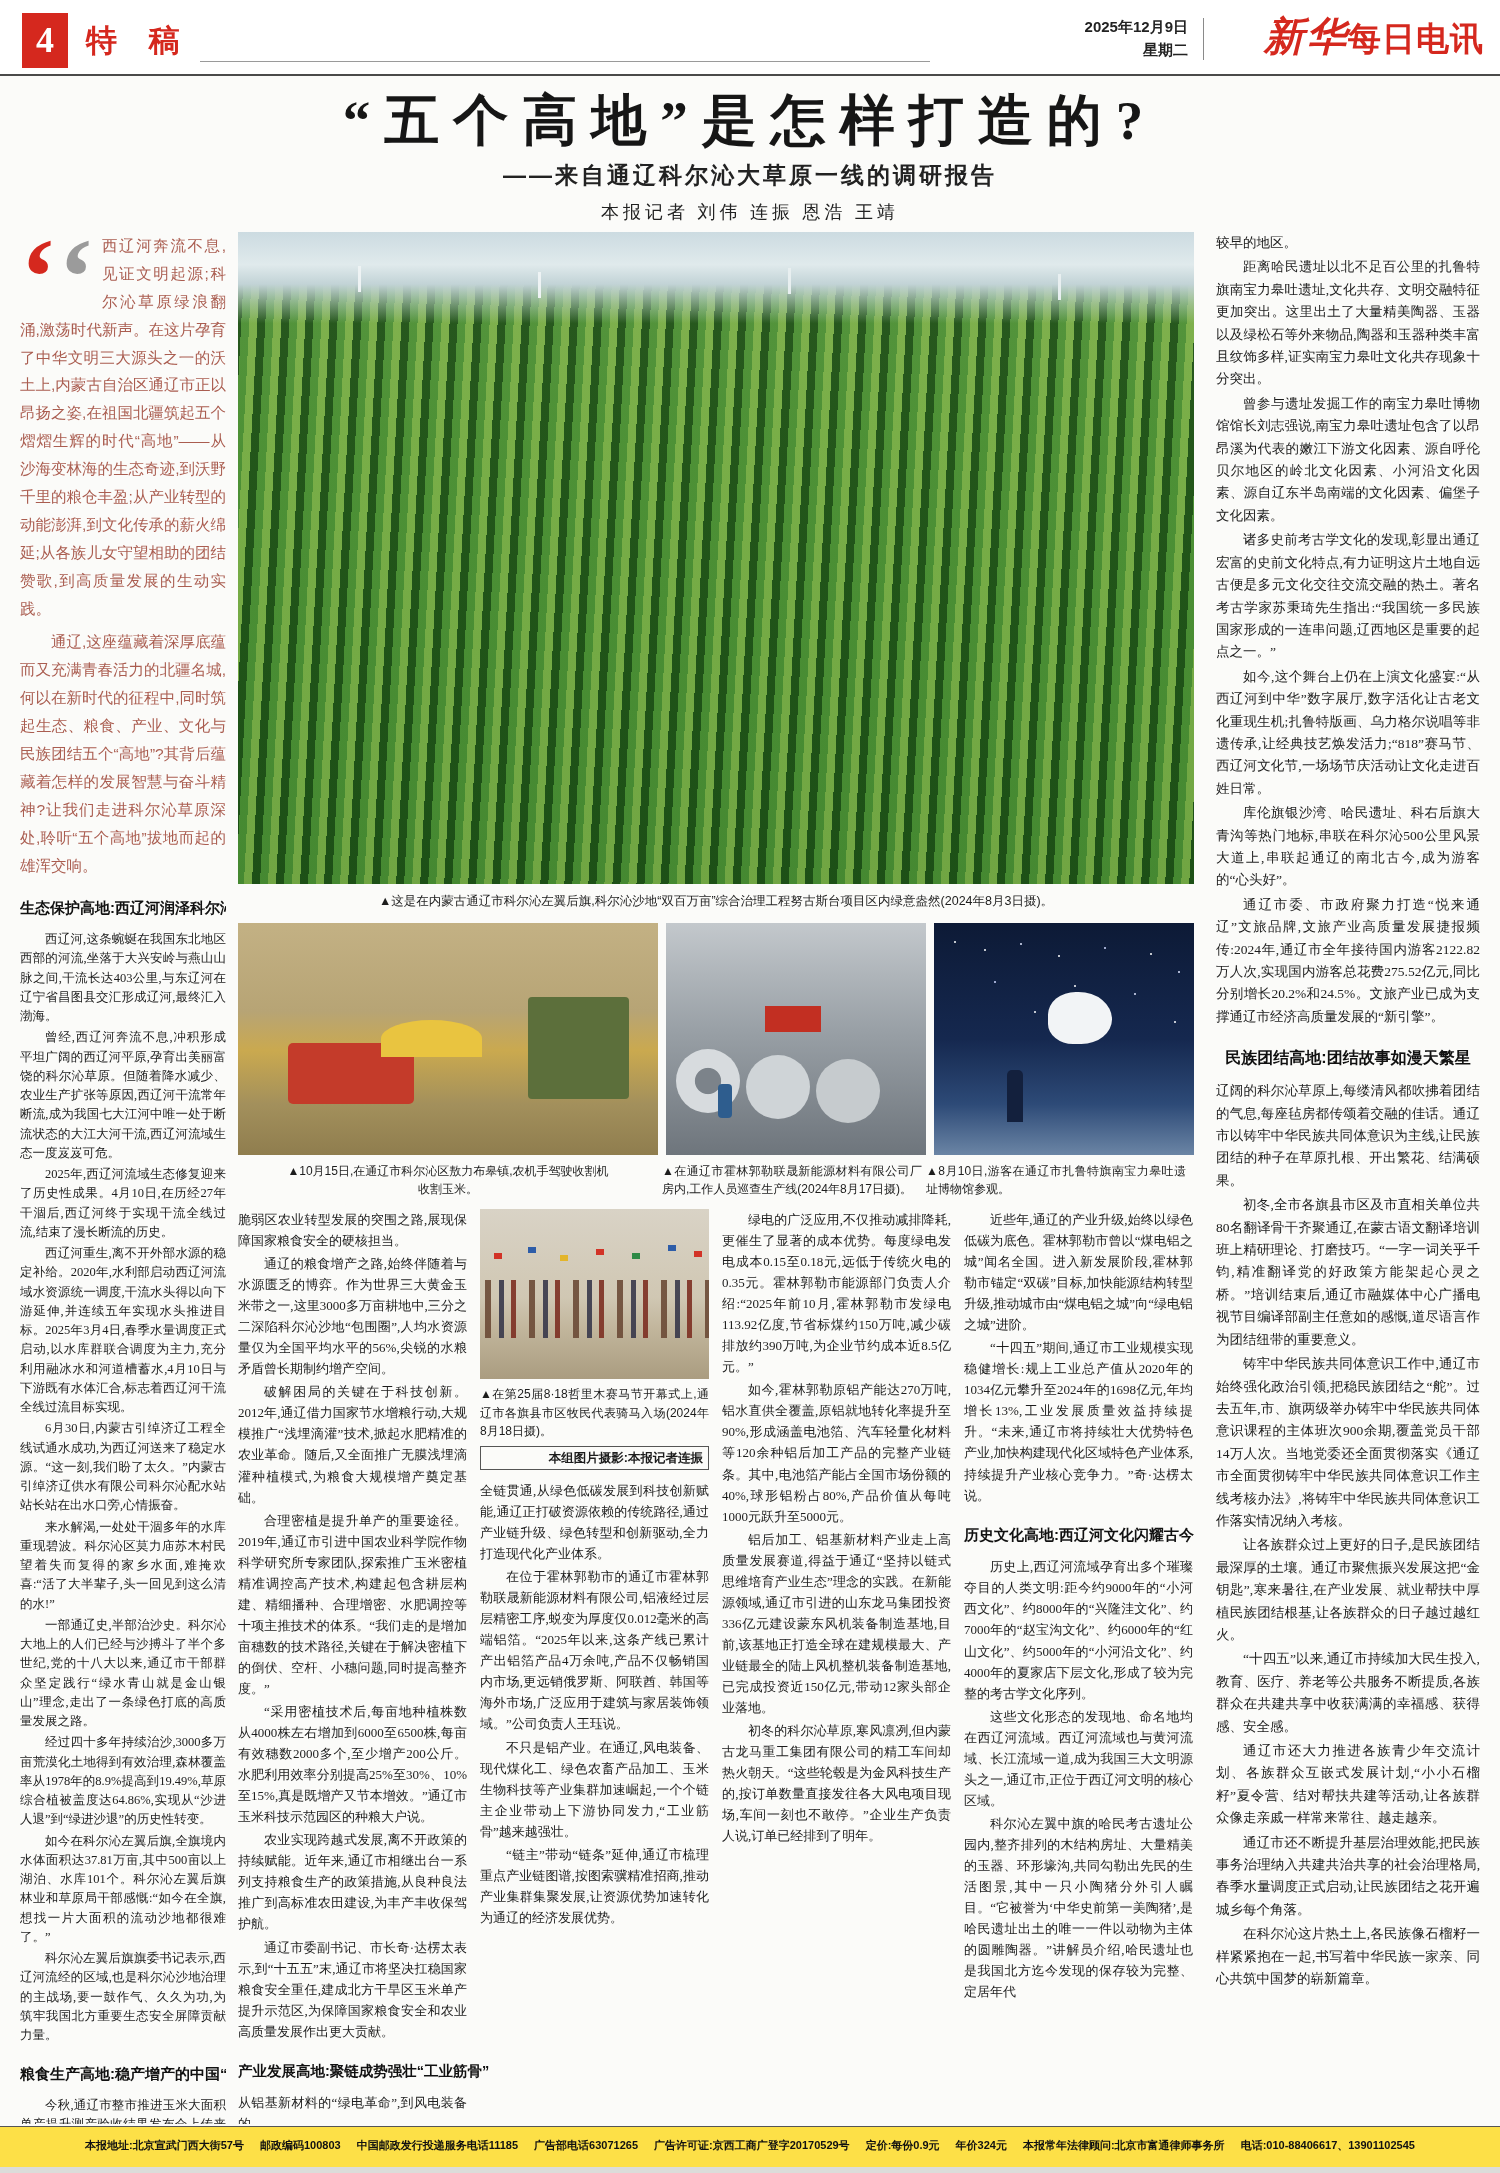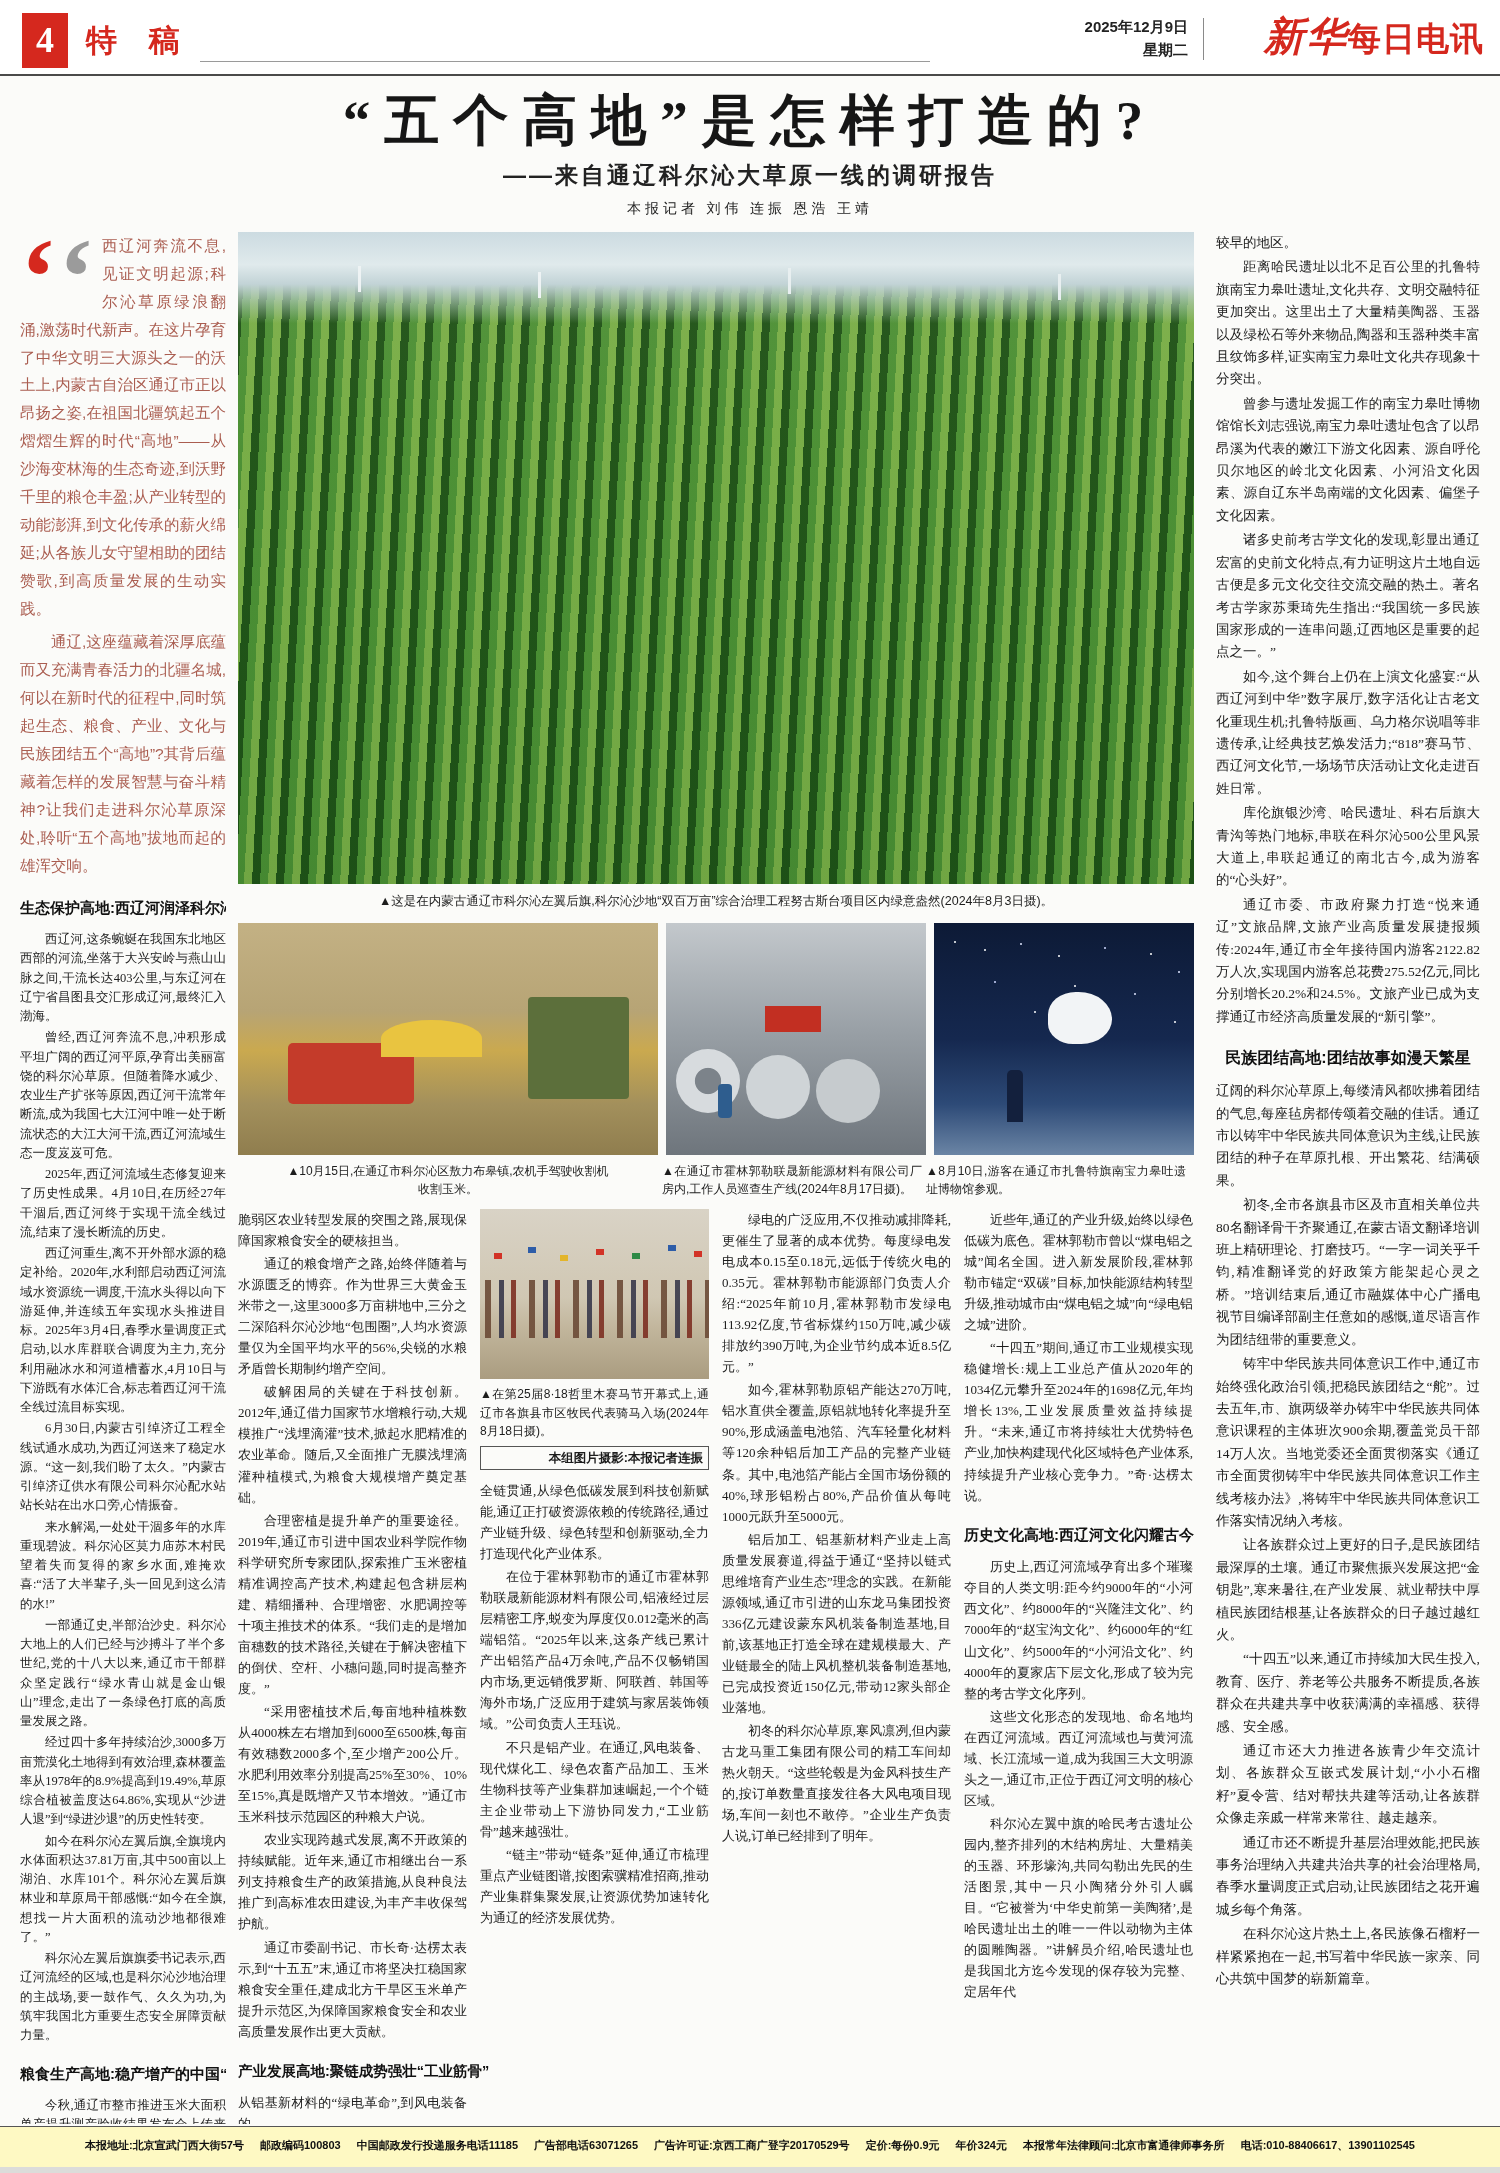--- a/index.html
+++ b/index.html
@@ -15,21 +15,21 @@
   .date-block{position:absolute;right:312px;top:15px;text-align:right;font:bold 15px/1.55 "Liberation Sans",sans-serif;color:#222;}
   .hdr-divider{position:absolute;right:296px;top:18px;width:1px;height:42px;background:#8a8a8a;}
   .masthead{position:absolute;right:16px;top:15px;color:#d5281e;white-space:nowrap;}
   .masthead .ms1{font:bold italic 40px/44px "Liberation Serif",serif;letter-spacing:2px;margin-top:36px;}
   .masthead .ms2{font:bold 33px/44px "Liberation Sans",sans-serif;letter-spacing:1px;}
   
   .headline{position:absolute;left:0;top:84px;width:1500px;text-align:center;font-weight:bold;font-size:55px;
             letter-spacing:14px;color:#161616;font-family:"Liberation Serif",serif;white-space:nowrap;}
   .subtitle{position:absolute;left:0;top:160px;width:1500px;text-align:center;font-weight:600;font-size:23px;
             letter-spacing:3px;color:#222;font-family:"Liberation Sans",sans-serif;}
-  .byline{position:absolute;left:0;top:200px;width:1500px;text-align:center;font-size:14px;letter-spacing:4px;color:#222;}
+  .byline{position:absolute;left:0;top:200px;width:1500px;text-align:center;font-size:18px;letter-spacing:4px;color:#222;}
   
   .col1{position:absolute;left:20px;top:232px;width:206px;height:1892px;overflow:hidden;}
   .center{position:absolute;left:238px;top:232px;width:956px;height:1892px;overflow:hidden;}
   .colR{position:absolute;left:1216px;top:232px;width:264px;height:1892px;overflow:hidden;}
   
   .intro{color:#aa5d50;font:15.5px/1.8 "Liberation Sans",sans-serif;text-align:justify;}
   .intro p{margin:0 0 6px;text-indent:2em;}
   .qwrap{float:left;width:78px;height:54px;position:relative;margin:2px 4px 0 0;}
   .q{position:absolute;font:bold 110px/54px "Liberation Serif",serif;}
   .q1{left:0;top:16px;color:#d5281e;}
@@ -77,21 +77,21 @@
   .ph-horse{position:relative;width:229px;height:170px;overflow:hidden;
     background:linear-gradient(180deg,#d9d3c6 0%,#d0c7b3 52%,#c0b49a 72%,#aa9c80 100%);}
   .riders{position:absolute;left:0;right:0;bottom:24%;height:34%;opacity:.9;
     background:repeating-linear-gradient(90deg,transparent 0 5px,#6b4a36 5px 11px,transparent 11px 19px,#38384a 19px 24px,transparent 24px 31px,#7d2f22 31px 36px,transparent 36px 44px);}
   .flags{position:absolute;left:14px;top:26%;width:8px;height:6px;background:#d23327;
     box-shadow:34px -6px 0 #2e5da8,66px 2px 0 #e3b52b,102px -4px 0 #d23327,138px 0 0 #2e8a46,174px -8px 0 #2e5da8,200px -2px 0 #d23327;}
   .horse-cap{font:12px/1.55 "Liberation Sans",sans-serif;margin-top:6px;text-align:justify;}
   .credit{border:1px solid #555;margin:5px 0 10px;padding:3px 5px;text-align:right;
           font:bold 12.5px/1.3 "Liberation Sans",sans-serif;}
   
-  .footer{position:absolute;left:0;top:2126px;width:1500px;height:47px;border-top:1.5px solid #555;background:#fef9c3;}
+  .footer{position:absolute;left:0;top:2126px;width:1500px;height:47px;border-top:1.5px solid #555;background:#fde047;}
   .footer-inner{display:flex;gap:16px;justify-content:center;margin-top:13px;white-space:nowrap;
                 font:600 11px/1 "Liberation Sans",sans-serif;color:#101010;}
   .footer::after{content:"";position:absolute;left:0;bottom:0;width:100%;height:7px;background:#dcdcda;}
 </style>
 </head>
 <body>
 
 <div id="paper">
 
   <div class="header">

